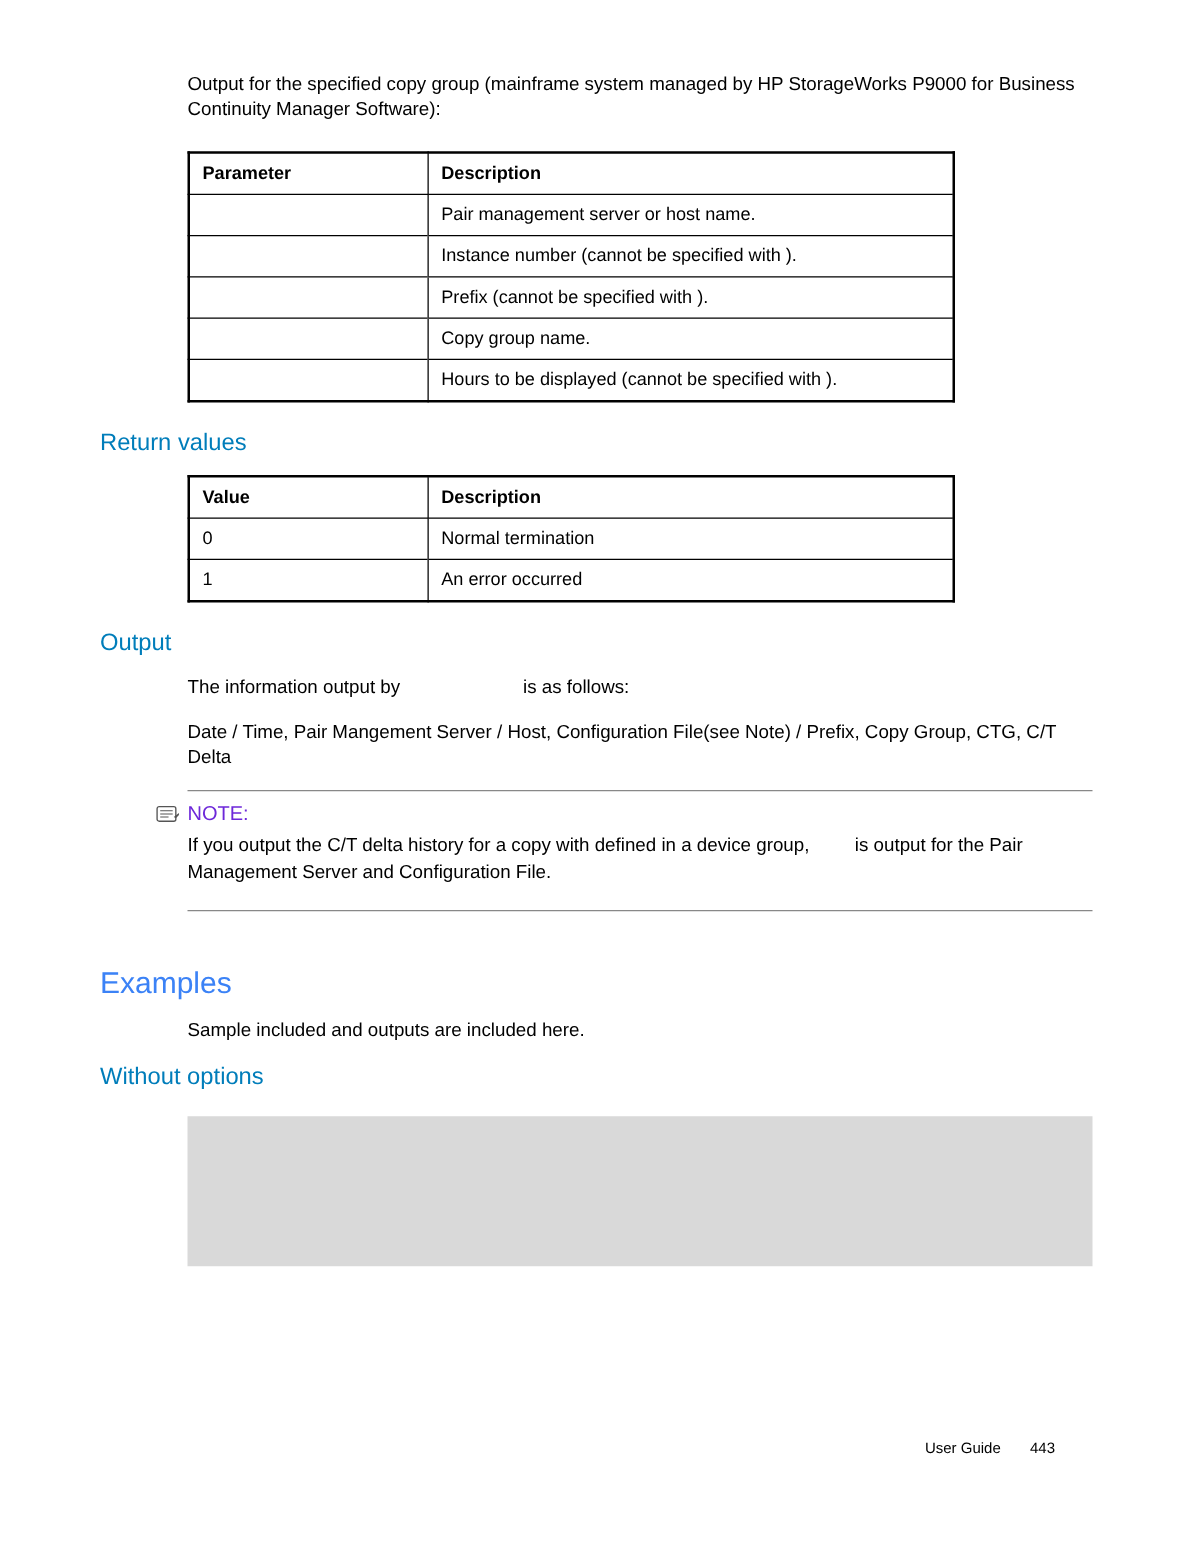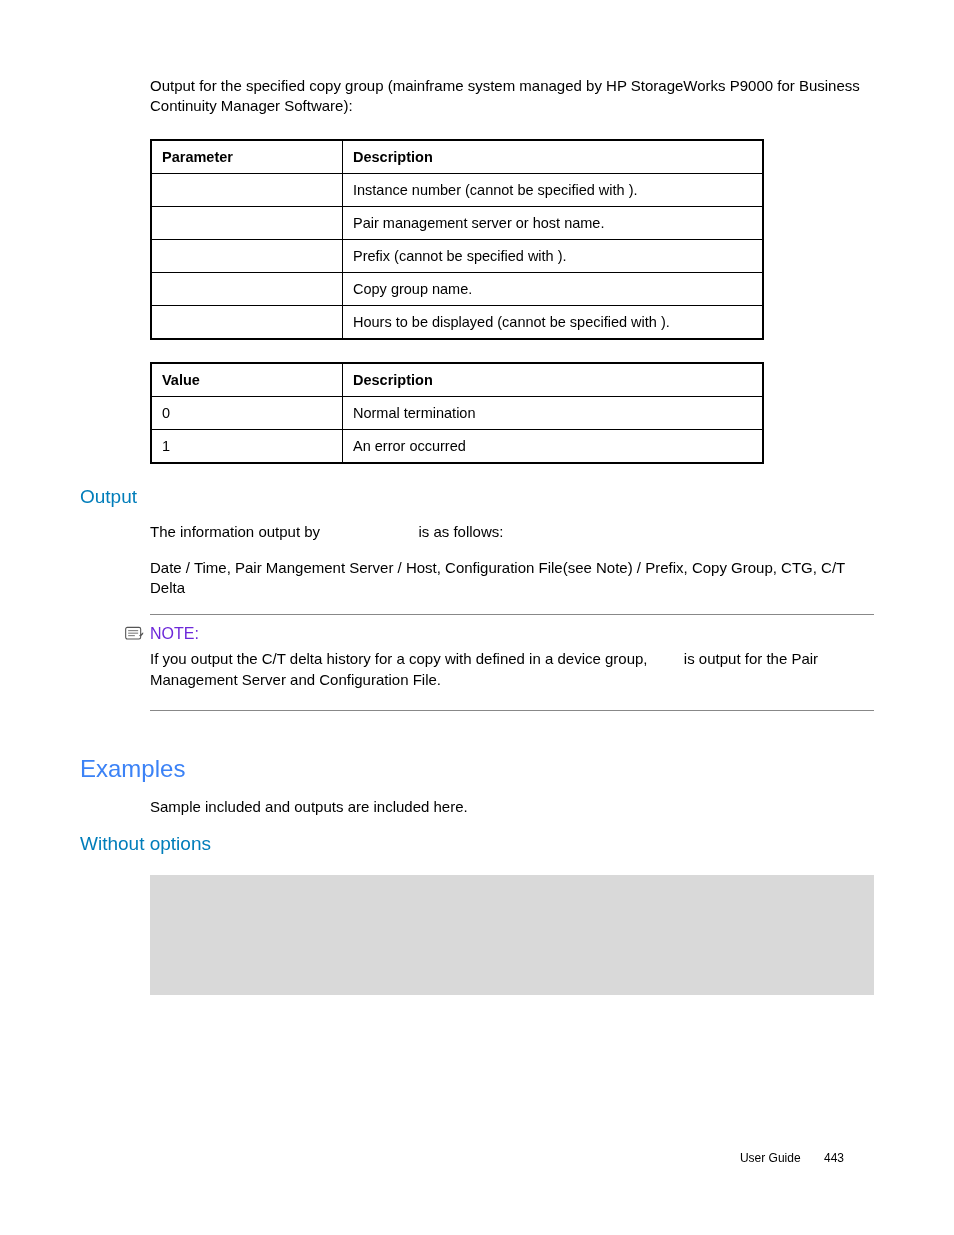--- a/index.html
+++ b/index.html
@@ -5,21 +5,21 @@
   body {
     margin: 0;
     padding: 0;
     font-family: Arial, Helvetica, sans-serif;
     font-size: 15px;
     color: #000;
     background: #fff;
     width: 954px;
   }
   .page {
-    padding: 76px 80px 40px 80px;
+    padding: 58px 80px 40px 80px;
     box-sizing: border-box;
     min-height: 1235px;
     position: relative;
   }
   .body-indent {
     margin-left: 70px;
   }
   p {
     margin: 0 0 6px 0;
     line-height: 1.35;
@@ -114,41 +114,42 @@
   <table class="heavy">
     <thead>
       <tr>
         <th class="col-param">Parameter</th>
         <th class="col-desc">Description</th>
       </tr>
     </thead>
     <tbody>
       <tr>
           <td class="col-param"></td>
+          <td>Pair management server or host name.</td>
+        </tr>
+      <tr>
+          <td class="col-param"></td>
           <td>Instance number (cannot be specified with                    ).</td>
-        </tr>
-      <tr>
-          <td class="col-param"></td>
-          <td>Pair management server or host name.</td>
         </tr>
       <tr>
           <td class="col-param"></td>
           <td>Prefix (cannot be specified with                              ).</td>
         </tr>
       <tr>
           <td class="col-param"></td>
           <td>Copy group name.</td>
         </tr>
       <tr>
           <td class="col-param"></td>
           <td>Hours to be displayed (cannot be specified with            ).</td>
         </tr>
     </tbody>
   </table>
 
+  <h2 class="h-blue-md">Return values</h2>
 
   <table class="heavy" style="margin-top:8px;">
     <thead>
       <tr>
         <th class="col-param">Value</th>
         <th class="col-desc">Description</th>
       </tr>
     </thead>
     <tbody>
       <tr>

